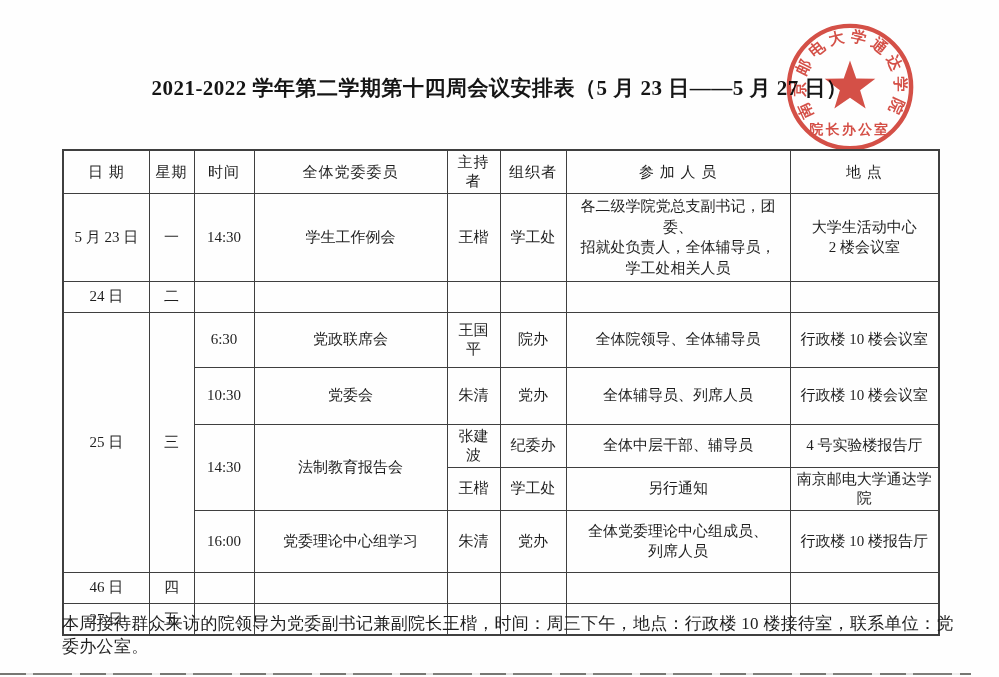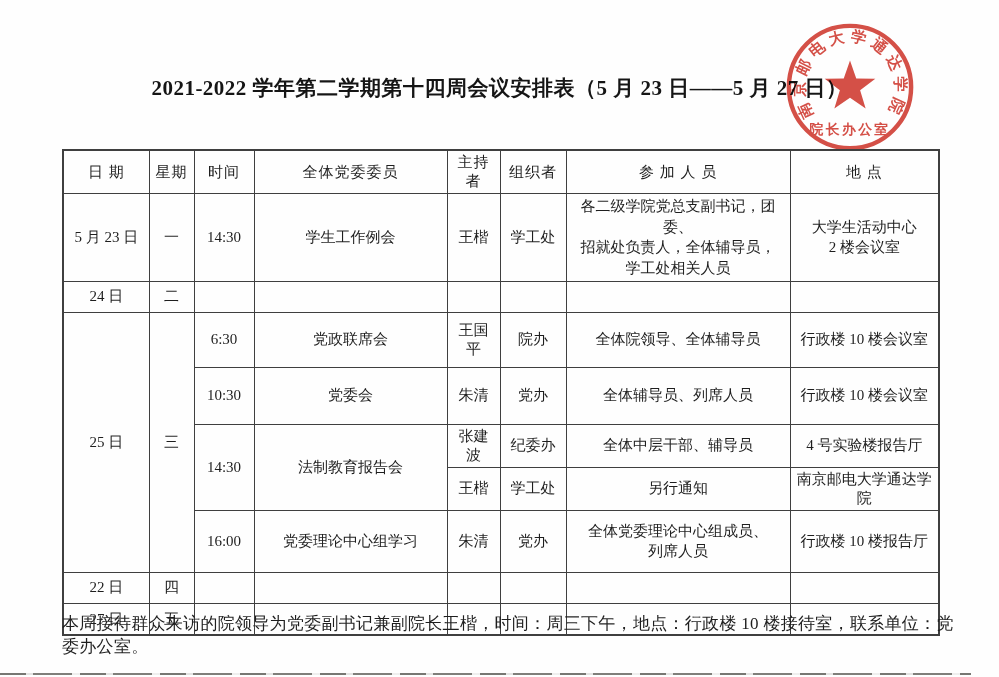--- a/index.html
+++ b/index.html
@@ -198,21 +198,21 @@
         <td>16:00</td>
         <td>党委理论中心组学习</td>
         <td>朱清</td>
         <td>党办</td>
         <td class="pre">全体党委理论中心组成员、
 列席人员</td>
         <td>行政楼 10 楼报告厅</td>
       </tr>
 
       <tr class="h31">
-        <td class="date-cell">22 日</td>
+        <td class="date-cell">46 日</td>
         <td>四</td>
         <td></td>
         <td></td>
         <td></td>
         <td></td>
         <td></td>
         <td></td>
       </tr>
 
       <tr class="h32">

